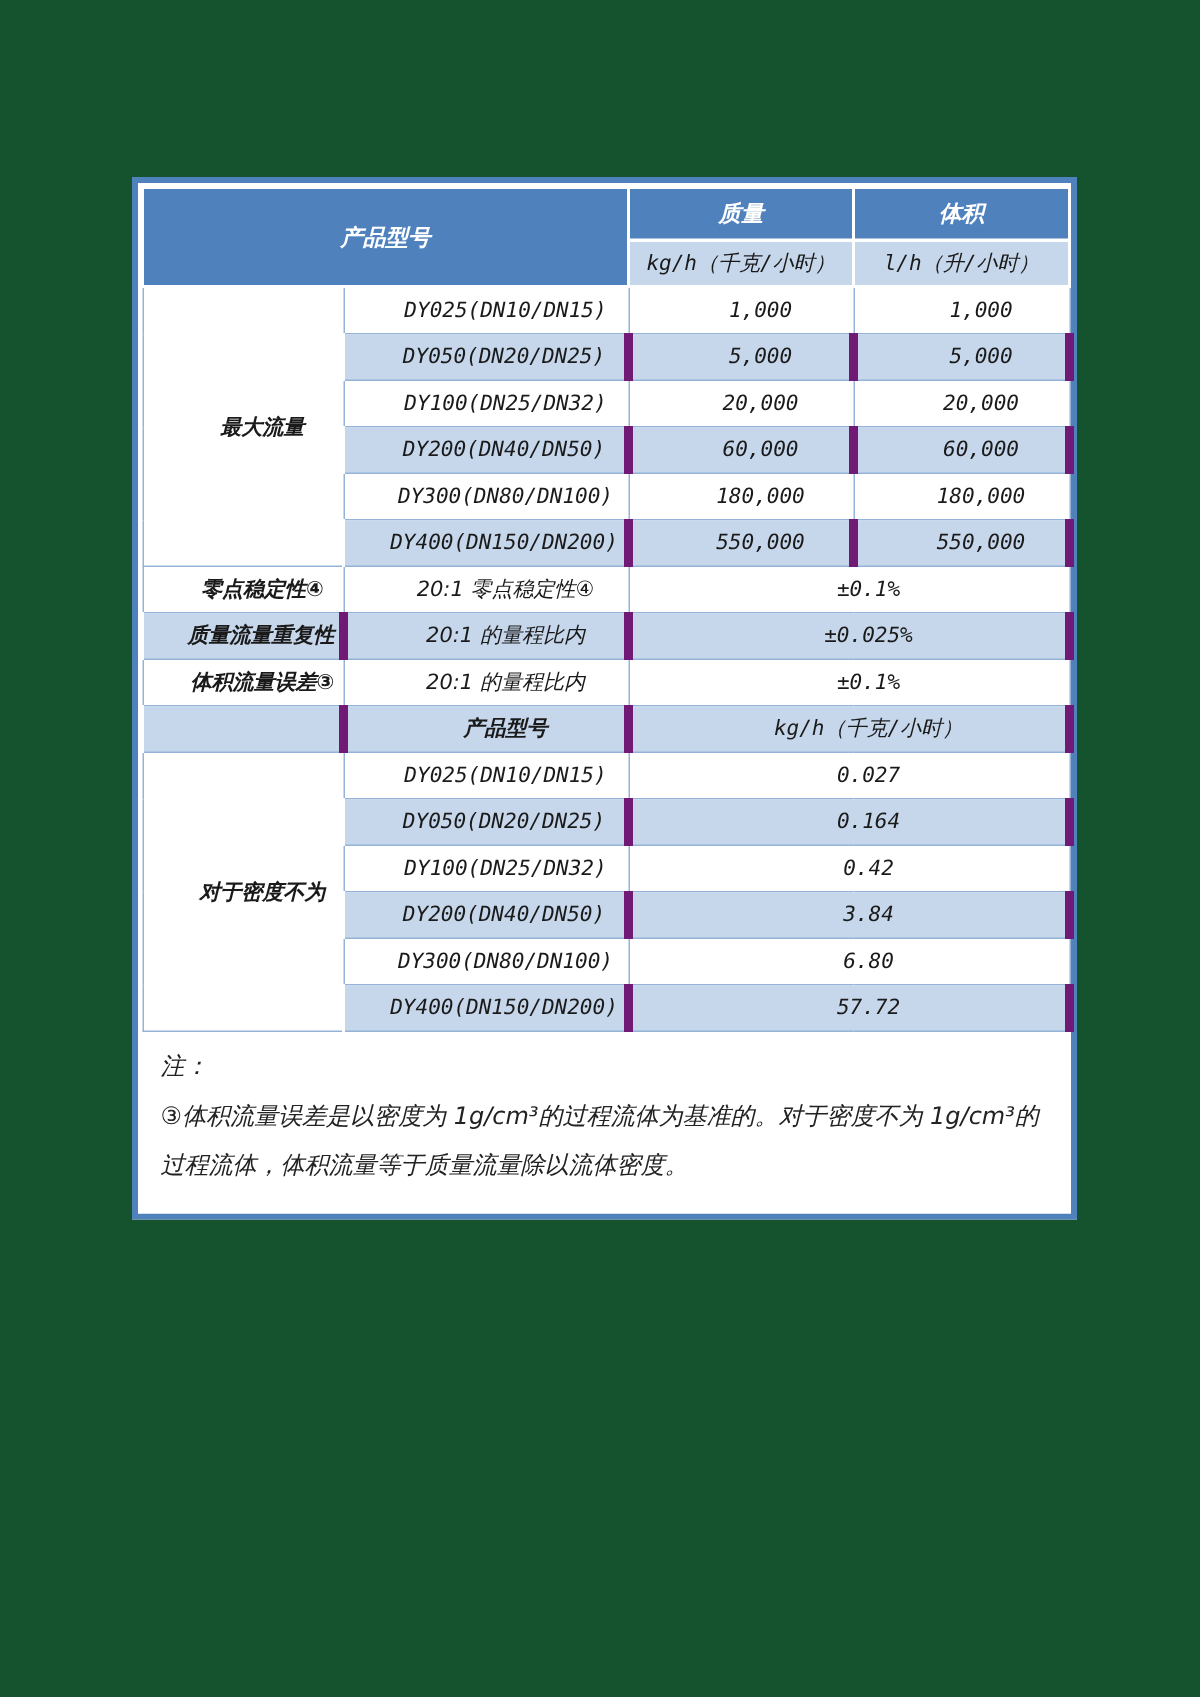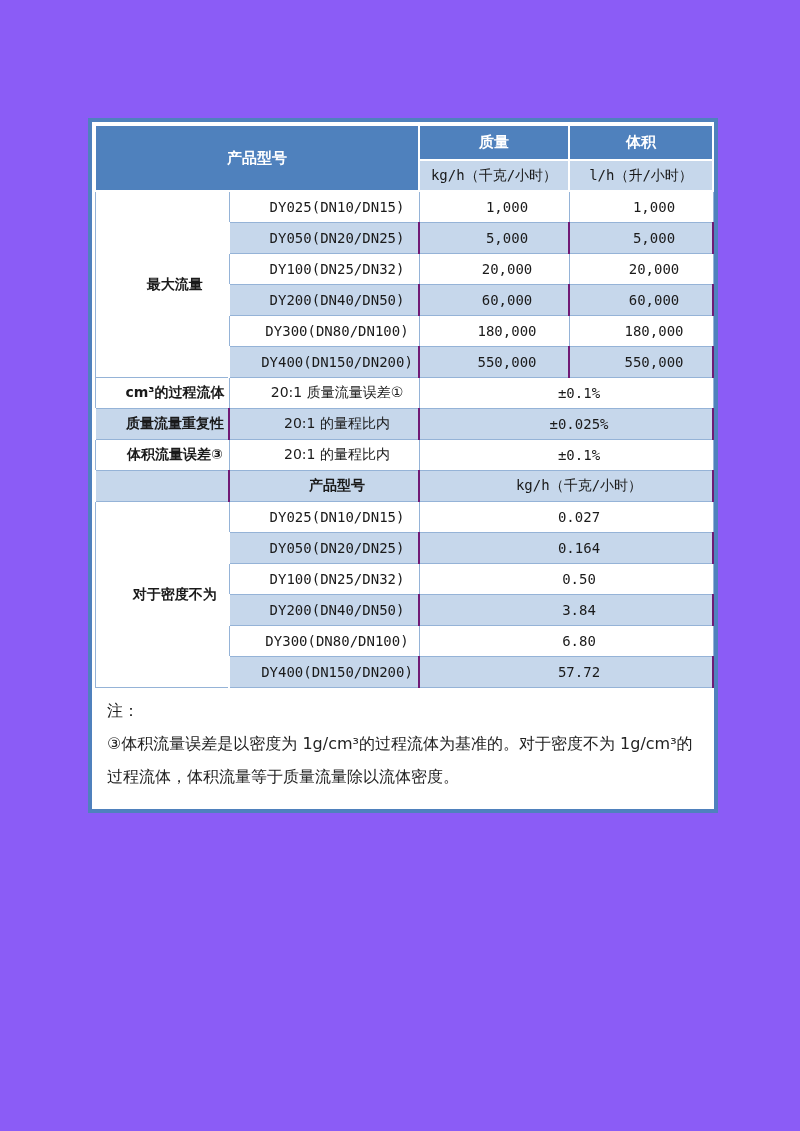--- a/index.html
+++ b/index.html
@@ -8,22 +8,23 @@
     background: #ffffff;
     width: 800px;
     height: 1131px;
     font-family: "DejaVu Sans", "Liberation Sans", sans-serif;
     color: #1a1a1a;
   }
   .page {
     position: relative;
     width: 800px;
     height: 1131px;
-    background: #8b5cf6;
+    background: #14532d;
     overflow: hidden;
+    font-style: italic;
   }
   
   .frame {
     position: absolute;
     left: 88px;
     top: 118px;
     width: 630px;
     box-sizing: border-box;
     border: 4px solid #4f81bd;
     background: #ffffff;
@@ -61,21 +62,21 @@
     background: #c6d7eb;
     border: 2px solid #ffffff;
     height: 29px;
     font-size: 14px;
     font-family: "DejaVu Sans Mono", "DejaVu Sans", monospace;
   }
   tr.row td { height: 30px; font-size: 14px; padding-left: 28px; }
   tr.row td.data {
     font-family: "DejaVu Sans Mono", "DejaVu Sans", monospace;
   }
-  tr.alt td { background: #c6d7eb; border-left: 2px solid #ffffff; border-right: 2px solid #701a75; }
+  tr.alt td { background: #c6d7eb; border-left: 2px solid #ffffff; border-right: 6px solid #701a75; }
   td.rowlabel {
     background: #ffffff !important;
     font-weight: bold;
     font-size: 15px;
     border: 1px solid #95b3d7 !important;
   }
   td.speclabel { font-weight: bold; font-size: 15px; }
   td.subhead { font-weight: bold; font-size: 15px; }
   tr.hd2b td {
     background: #c6d7eb;
@@ -142,22 +143,22 @@
           <td class="data">180,000</td>
           <td class="data">180,000</td>
         </tr>
         <tr class="row alt">
           <td class="data">DY400(DN150/DN200)</td>
           <td class="data">550,000</td>
           <td class="data">550,000</td>
         </tr>
 
         <tr class="row">
-          <td class="speclabel">cm³的过程流体</td>
-          <td>20:1 质量流量误差①</td>
+          <td class="speclabel">零点稳定性④</td>
+          <td>20:1 零点稳定性④</td>
           <td class="data" colspan="2">±0.1%</td>
         </tr>
         <tr class="row alt">
           <td class="speclabel">质量流量重复性</td>
           <td>20:1 的量程比内</td>
           <td class="data" colspan="2">±0.025%</td>
         </tr>
         <tr class="row">
           <td class="speclabel">体积流量误差③</td>
           <td>20:1 的量程比内</td>
@@ -174,21 +175,21 @@
           <td class="rowlabel" rowspan="6">对于密度不为</td>
           <td class="data">DY025(DN10/DN15)</td>
           <td class="data" colspan="2">0.027</td>
         </tr>
         <tr class="row alt">
           <td class="data">DY050(DN20/DN25)</td>
           <td class="data" colspan="2">0.164</td>
         </tr>
         <tr class="row">
           <td class="data">DY100(DN25/DN32)</td>
-          <td class="data" colspan="2">0.50</td>
+          <td class="data" colspan="2">0.42</td>
         </tr>
         <tr class="row alt">
           <td class="data">DY200(DN40/DN50)</td>
           <td class="data" colspan="2">3.84</td>
         </tr>
         <tr class="row">
           <td class="data">DY300(DN80/DN100)</td>
           <td class="data" colspan="2">6.80</td>
         </tr>
         <tr class="row alt">

